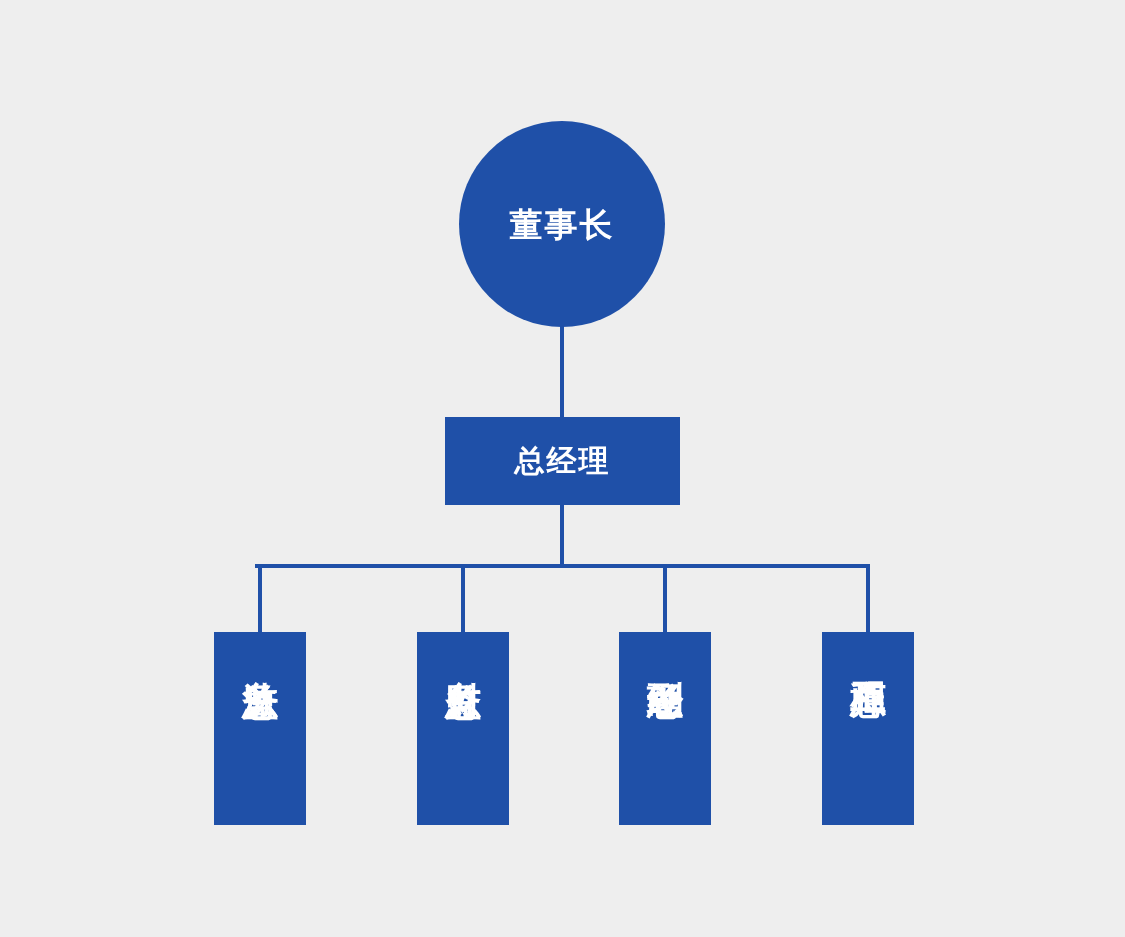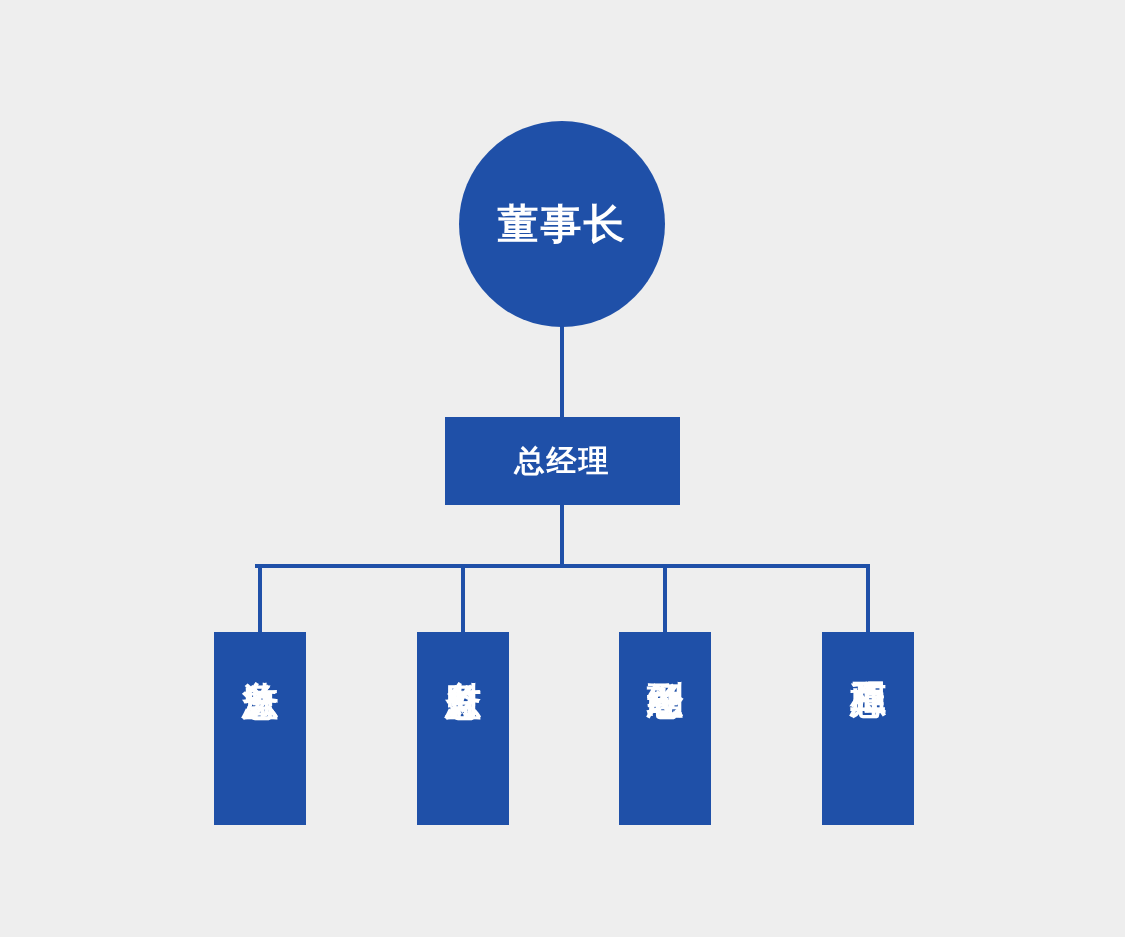--- a/index.html
+++ b/index.html
@@ -41,21 +41,21 @@
     width: 206px;
     height: 206px;
     border-radius: 50%;
     background: #1f50a8;
     display: flex;
     align-items: center;
     justify-content: center;
   }
   .node-circle .node-label {
     color: #ffffff;
-    font-size: 41px;
+    font-size: 33px;
     font-weight: bold;
     letter-spacing: 2px;
     line-height: 1;
   }
 
   .node-box-wide {
     position: absolute;
     left: 445px;
     top: 417px;
     width: 235px;

